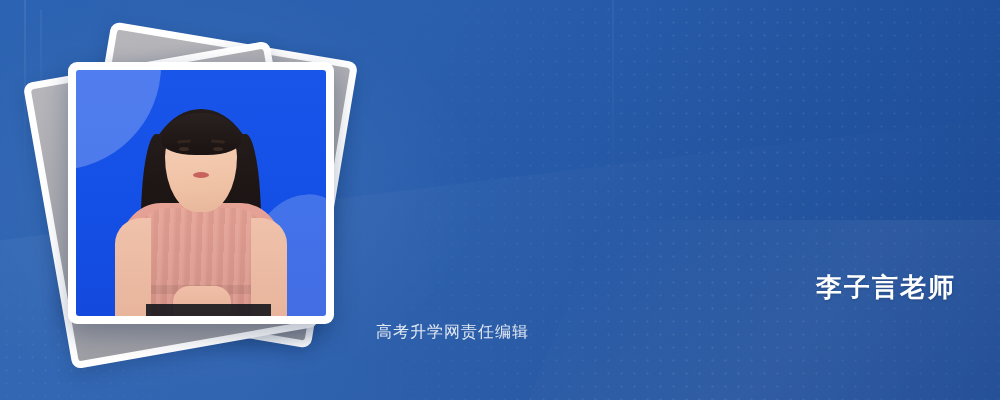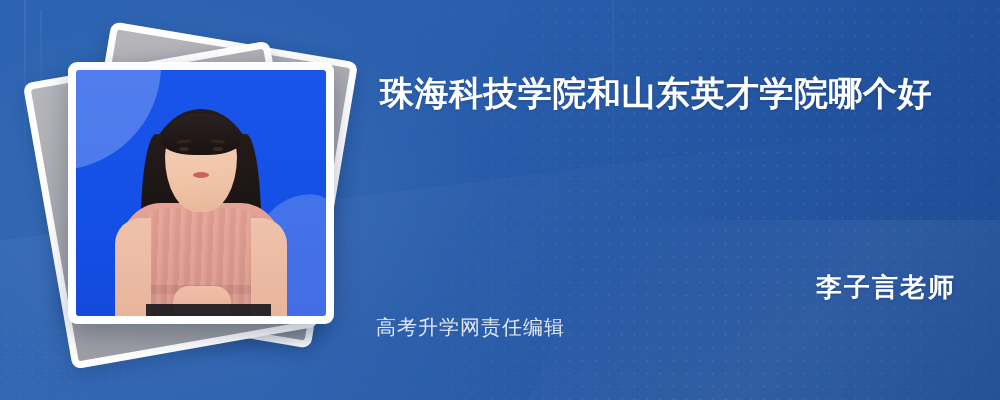--- a/index.html
+++ b/index.html
@@ -302,23 +302,23 @@
     color: #ffffff;
     font-size: 26px;
     font-weight: bold;
     letter-spacing: 2px;
     padding-left: 16px;
     text-shadow: 0 1px 3px rgba(0,0,0,0.18);
     text-align: right;
   }
   .author-role {
     display: block;
-    margin-top: 9px;
+    margin-top: 17px;
     color: rgba(255,255,255,0.86);
-    font-size: 20px;
+    font-size: 16px;
     letter-spacing: 1px;
     padding-left: 0px;
   }
 </style>
 </head>
 <body>
 
 <div id="banner">
 
   <div class="bg-layer bg-glow"></div>
@@ -363,21 +363,20 @@
           <div class="p-lip"></div>
         </div>
 
         <div class="photo-strip-bottom"></div>
       </div>
     </div>
 
   </div>
 
   <div class="content">
-    <div class="title">珠海科技学院和山东英才学院哪个好</div>
 
     <div class="byline">
       <span class="author-name">李子言老师</span>
       <span class="author-role">高考升学网责任编辑</span>
     </div>
   </div>
 
 </div>
 
 </body></html>

